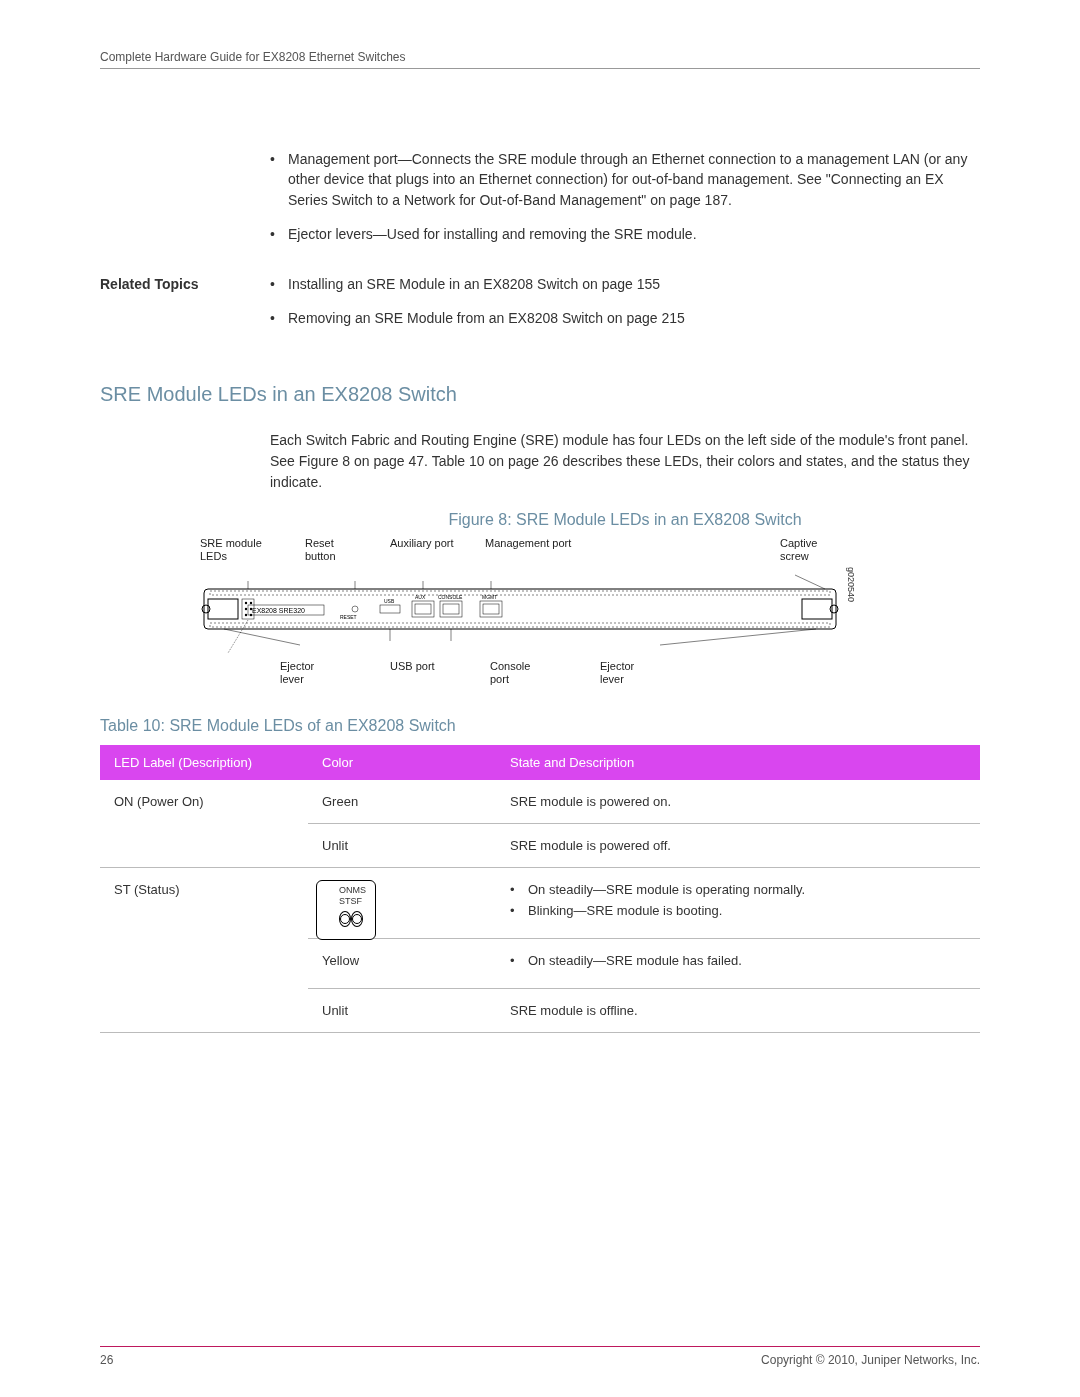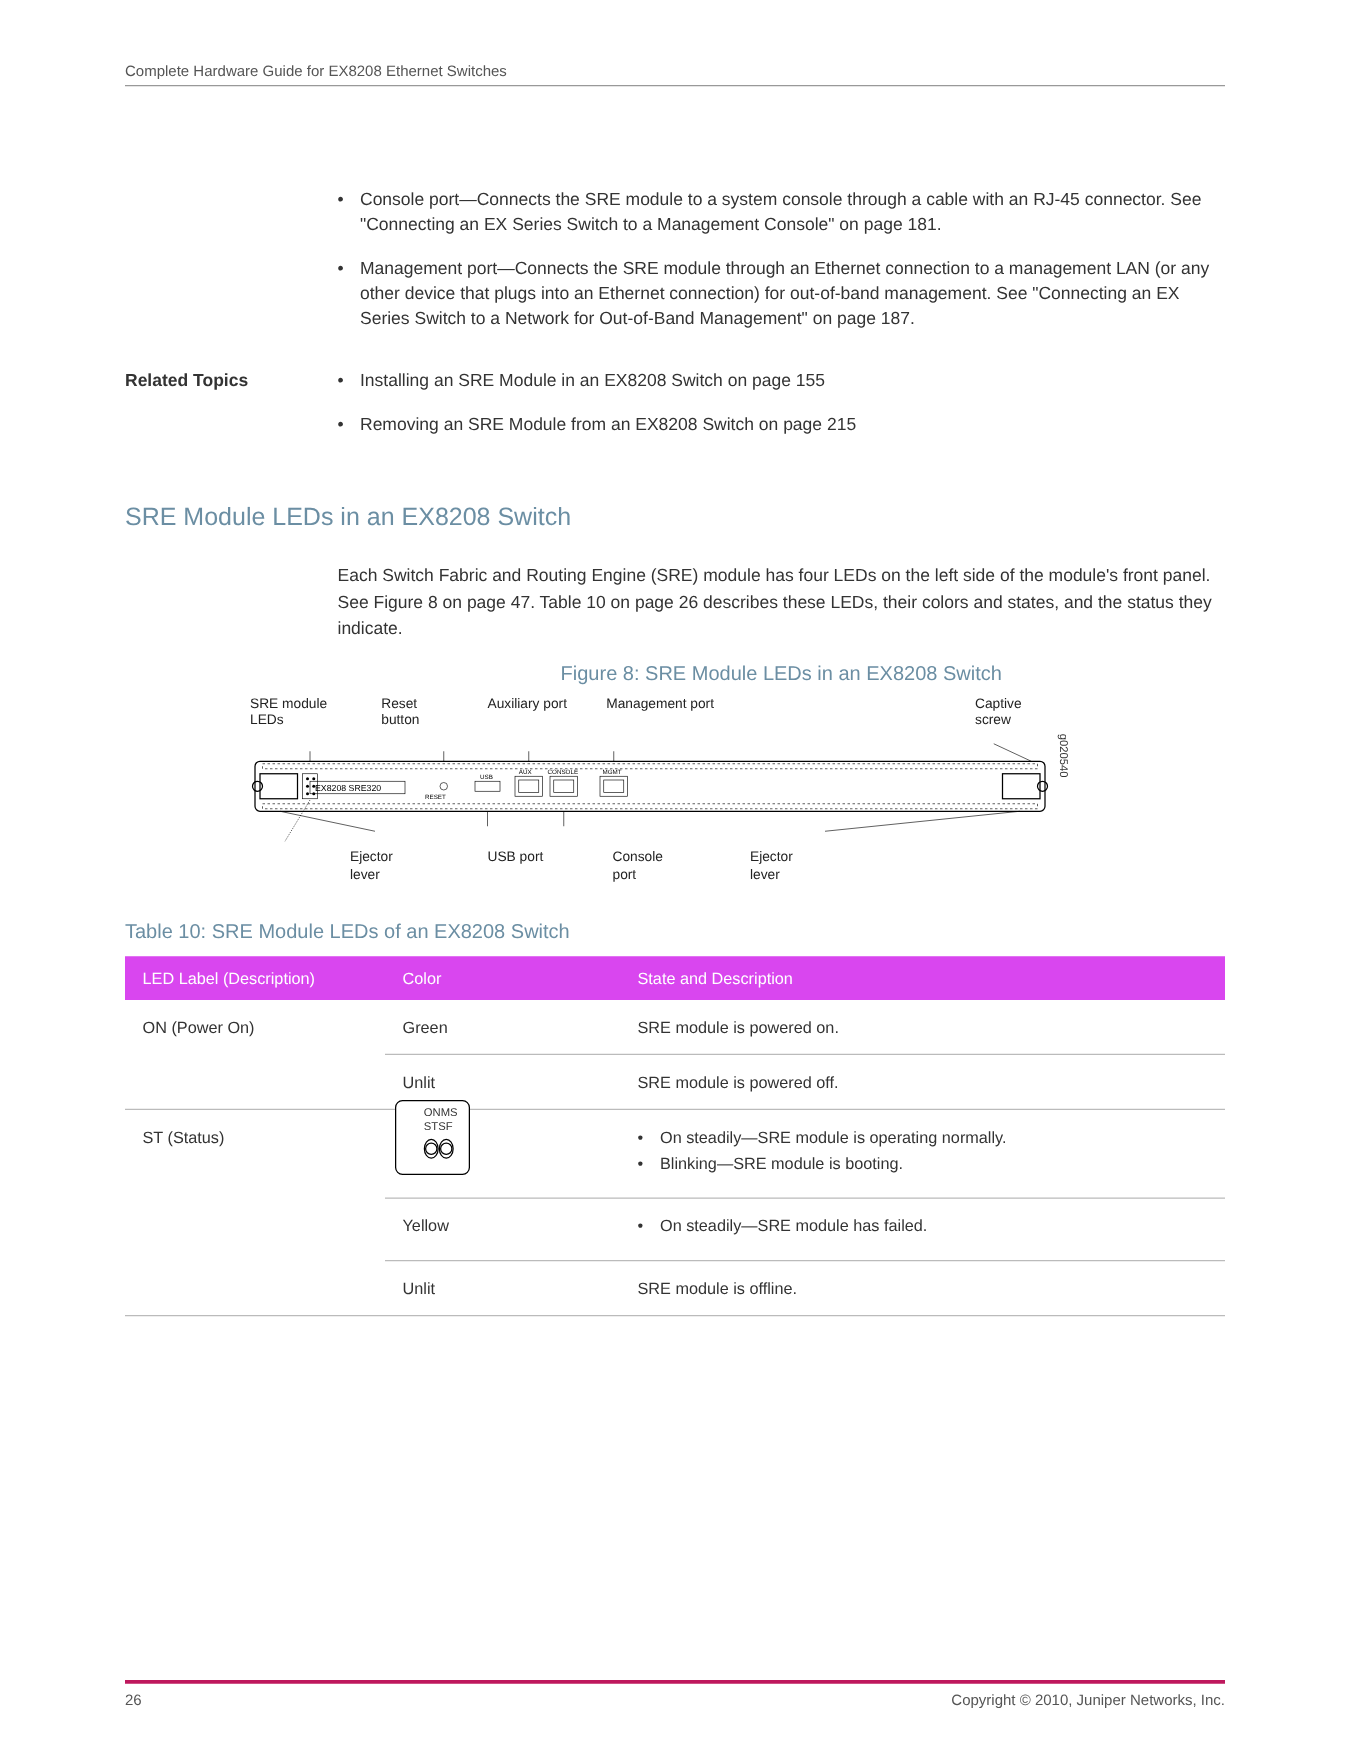--- a/index.html
+++ b/index.html
@@ -61,36 +61,36 @@
   .led-table tbody td { padding:14px 14px; vertical-align: top; border-bottom:1px solid #bbb; }
   .led-table tbody td.label-cell { width:180px; }
   .led-table tbody td.color-cell { width:160px; }
   .state-list { list-style:none; padding:0; margin:0; }
   .state-list li { position:relative; padding-left:18px; margin-bottom:6px; }
   .state-list li::before { content:"•"; position:absolute; left:0; top:0; }
   .footer {
     position:absolute; bottom:30px; left:100px; right:100px;
     display:flex; justify-content:space-between;
     font-size:12px; color:#555;
-    border-top:3px solid #be185d; padding-top:6px;
+    border-top:1px solid #be185d; padding-top:6px;
   }
   .gcode { font-size:9px; writing-mode: vertical-rl; position:absolute; right:-16px; top:30px; }
   .module-rel { position:relative; }
 </style>
 </head>
 <body>
 
 <div class="page">
 
   <div class="header-text">Complete Hardware Guide for EX8208 Ethernet Switches</div>
 
   <div class="content-block">
     <ul class="intro-list">
-      <li>Console port—Connects the SRE module to a system console through a cable with an RJ-45 connector. See "Connecting an EX Series Switch to a Management Console" on page 181.</li>
       <li>Management port—Connects the SRE module through an Ethernet connection to a management LAN (or any other device that plugs into an Ethernet connection) for out-of-band management. See "Connecting an EX Series Switch to a Network for Out-of-Band Management" on page 187.</li>
+      <li>Ejector levers—Used for installing and removing the SRE module.</li>
     </ul>
   </div>
 
   <div class="related-row">
     <div class="related-label">Related Topics</div>
     <ul class="related-list">
       <li>Installing an SRE Module in an EX8208 Switch on page 155</li>
       <li>Removing an SRE Module from an EX8208 Switch on page 215</li>
     </ul>
   </div>

